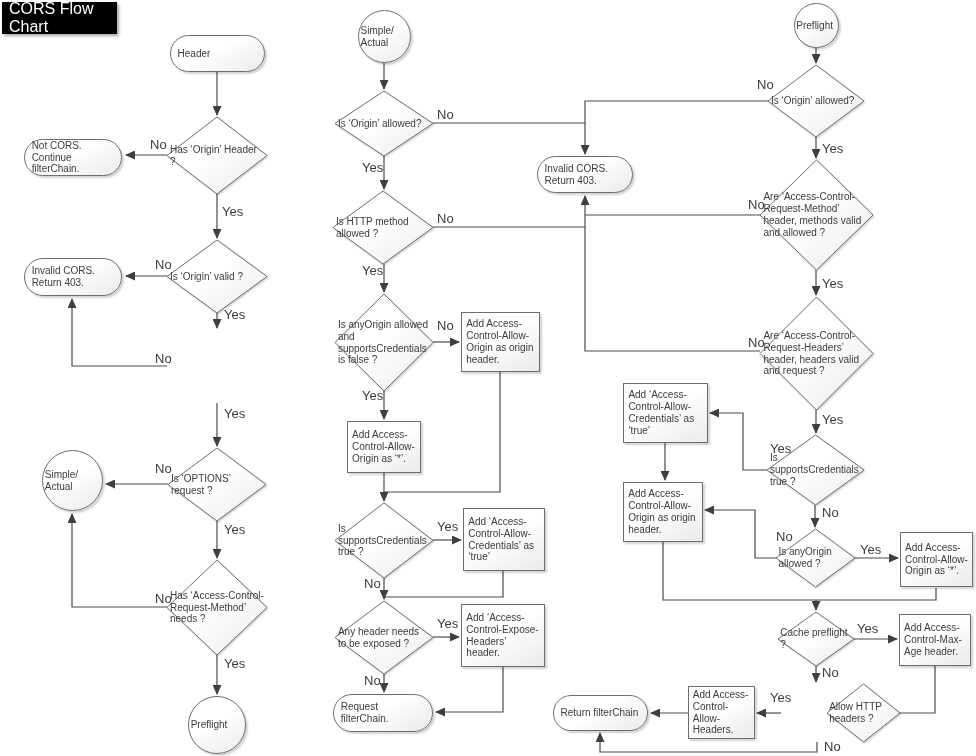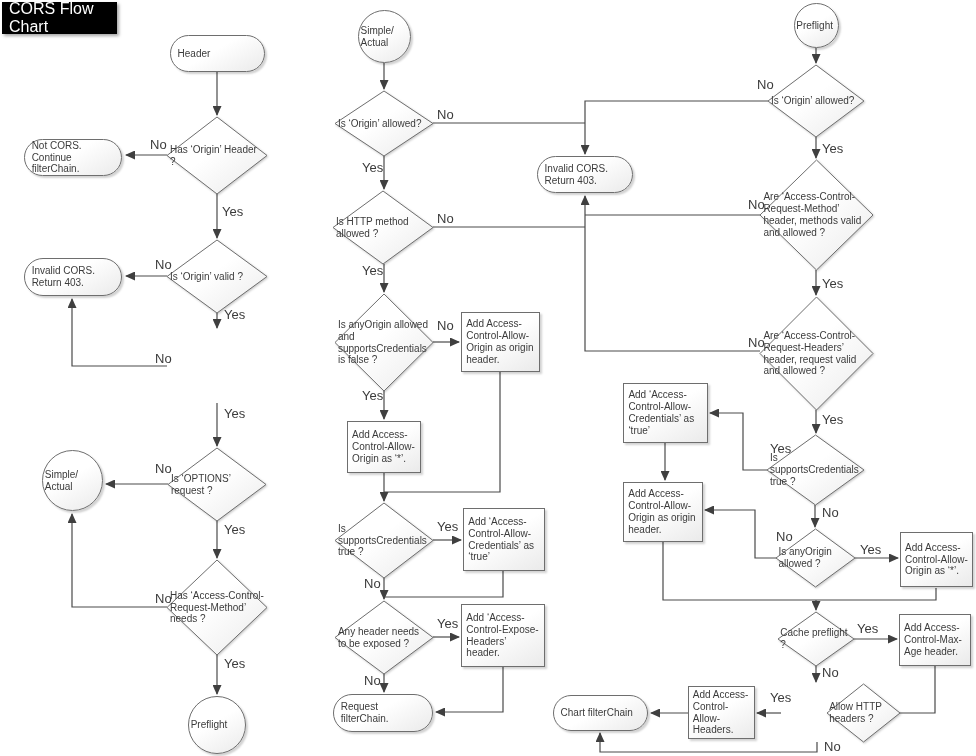--- a/index.html
+++ b/index.html
@@ -219,21 +219,21 @@
   <div class="node diamond" style="left:760px;top:160px;width:113px;height:110px">
     <svg class="dshape" viewBox="0 0 100 100" preserveAspectRatio="none">
         <polygon points="50,0 100,50 50,100 0,50"></polygon>
       </svg>
     <span class="txt">Are ‘Access-Control-Request-Method’ header, methods valid and allowed ?</span>
   </div>
   <div class="node diamond" style="left:760px;top:297px;width:113px;height:113px">
     <svg class="dshape" viewBox="0 0 100 100" preserveAspectRatio="none">
         <polygon points="50,0 100,50 50,100 0,50"></polygon>
       </svg>
-    <span class="txt">Are ‘Access-Control-Request-Headers’ header, request valid and allowed ?</span>
+    <span class="txt">Are ‘Access-Control-Request-Headers’ header, headers valid and request ?</span>
   </div>
   <div class="node diamond" style="left:767px;top:435px;width:97px;height:70px">
     <svg class="dshape" viewBox="0 0 100 100" preserveAspectRatio="none">
         <polygon points="50,0 100,50 50,100 0,50"></polygon>
       </svg>
     <span class="txt">Is supportsCredentials true ?</span>
   </div>
   <div class="node diamond" style="left:776px;top:529px;width:79px;height:58px">
     <svg class="dshape" viewBox="0 0 100 100" preserveAspectRatio="none">
         <polygon points="50,0 100,50 50,100 0,50"></polygon>
@@ -261,21 +261,21 @@
   <div class="node diamond" style="left:827px;top:684px;width:73px;height:58px">
     <svg class="dshape" viewBox="0 0 100 100" preserveAspectRatio="none">
         <polygon points="50,0 100,50 50,100 0,50"></polygon>
       </svg>
     <span class="txt">Allow HTTP headers ?</span>
   </div>
   <div class="node proc" style="left:688px;top:686px;width:67px;height:53px">
     <span class="txt">Add Access-Control-Allow-Headers.</span>
   </div>
   <div class="node term" style="left:553px;top:695px;width:95px;height:36px">
-    <span class="txt">Chart filterChain</span>
+    <span class="txt">Return filterChain</span>
   </div>
 
   <span class="elabel" style="left:150px;top:137px">No</span>
   <span class="elabel" style="left:222px;top:204px">Yes</span>
   <span class="elabel" style="left:155px;top:257px">No</span>
   <span class="elabel" style="left:224px;top:307px">Yes</span>
   <span class="elabel" style="left:155px;top:351px">No</span>
   <span class="elabel" style="left:224px;top:406px">Yes</span>
   <span class="elabel" style="left:155px;top:461px">No</span>
   <span class="elabel" style="left:224px;top:522px">Yes</span>

